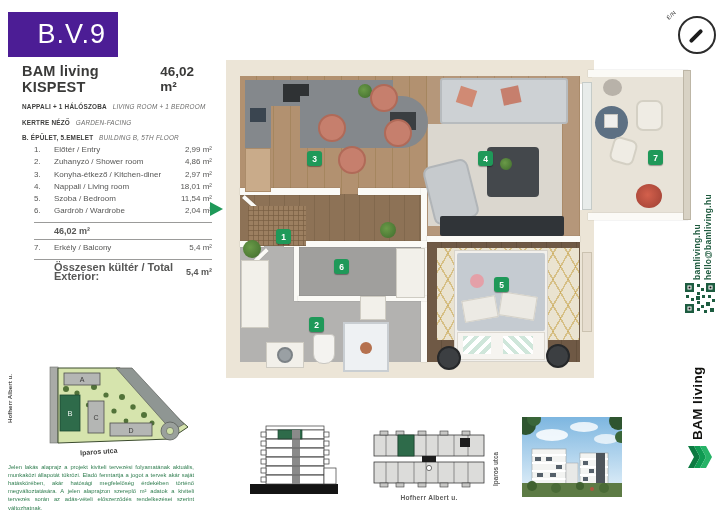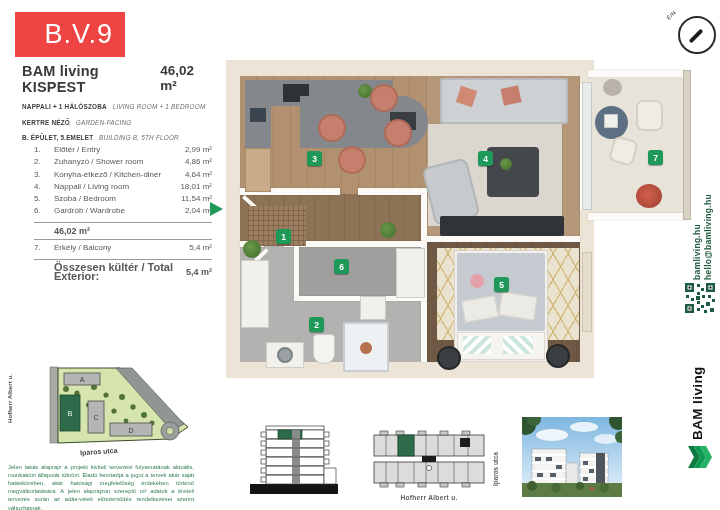--- a/index.html
+++ b/index.html
@@ -1,24 +1,24 @@
 <!DOCTYPE html>
 <html><head>
 <meta charset="utf-8">
 <style>
   html,body{margin:0;padding:0;background:#ffffff;}
   .page{position:relative;width:720px;height:510px;background:#fff;overflow:hidden;
         font-family:"Liberation Sans",sans-serif;color:#3d3d3c;}
   .abs{position:absolute;}
 
   
-  .unit-box{left:15px;top:12px;width:110px;height:45px;background:#ef4444;}
+  .unit-box{left:8px;top:12px;width:110px;height:45px;background:#4c1d95;}
   .unit-box span{display:block;text-align:right;padding-right:12px;line-height:45px;
                  font-size:27px;color:#fff;letter-spacing:1px;font-weight:400;}
-  .head-row{left:22px;top:63px;width:190px;display:flex;justify-content:space-between;align-items:flex-start;}
+  .head-row{left:22px;top:63px;width:190px;display:flex;justify-content:space-between;align-items:center;}
   .head-row .proj{font-size:14.5px;font-weight:bold;color:#3a3a39;letter-spacing:.2px;}
   .head-row .area{font-size:13.5px;font-weight:bold;color:#3a3a39;}
   .specs{left:22px;top:99px;width:200px;font-size:6.4px;line-height:15.5px;color:#3d3d3c;}
   .specs .hu{font-weight:bold;letter-spacing:.2px;}
   .specs .en{font-style:italic;color:#6d6d6c;margin-left:4px;letter-spacing:.2px;}
   .roomlist{left:20px;top:145px;width:192px;font-size:8px;color:#575756;}
   .rrow{display:flex;align-items:baseline;height:12.3px;}
   .rrow .num{width:20px;padding-left:14px;}
   .rrow .nm{flex:1;}
   .rrow .ar{text-align:center;}
@@ -113,21 +113,21 @@
       <span class="ar">2,99 m²</span>
     </div>
     <div class="rrow">
       <span class="num">2.</span>
       <span class="nm">Zuhanyzó / Shower room</span>
       <span class="ar">4,86 m²</span>
     </div>
     <div class="rrow">
       <span class="num">3.</span>
       <span class="nm">Konyha-étkező / Kitchen-diner</span>
-      <span class="ar">4,64 m²</span>
+      <span class="ar">2,97 m²</span>
     </div>
     <div class="rrow">
       <span class="num">4.</span>
       <span class="nm">Nappali / Living room</span>
       <span class="ar">18,01 m²</span>
     </div>
     <div class="rrow">
       <span class="num">5.</span>
       <span class="nm">Szoba / Bedroom</span>
       <span class="ar">11,54 m²</span>

